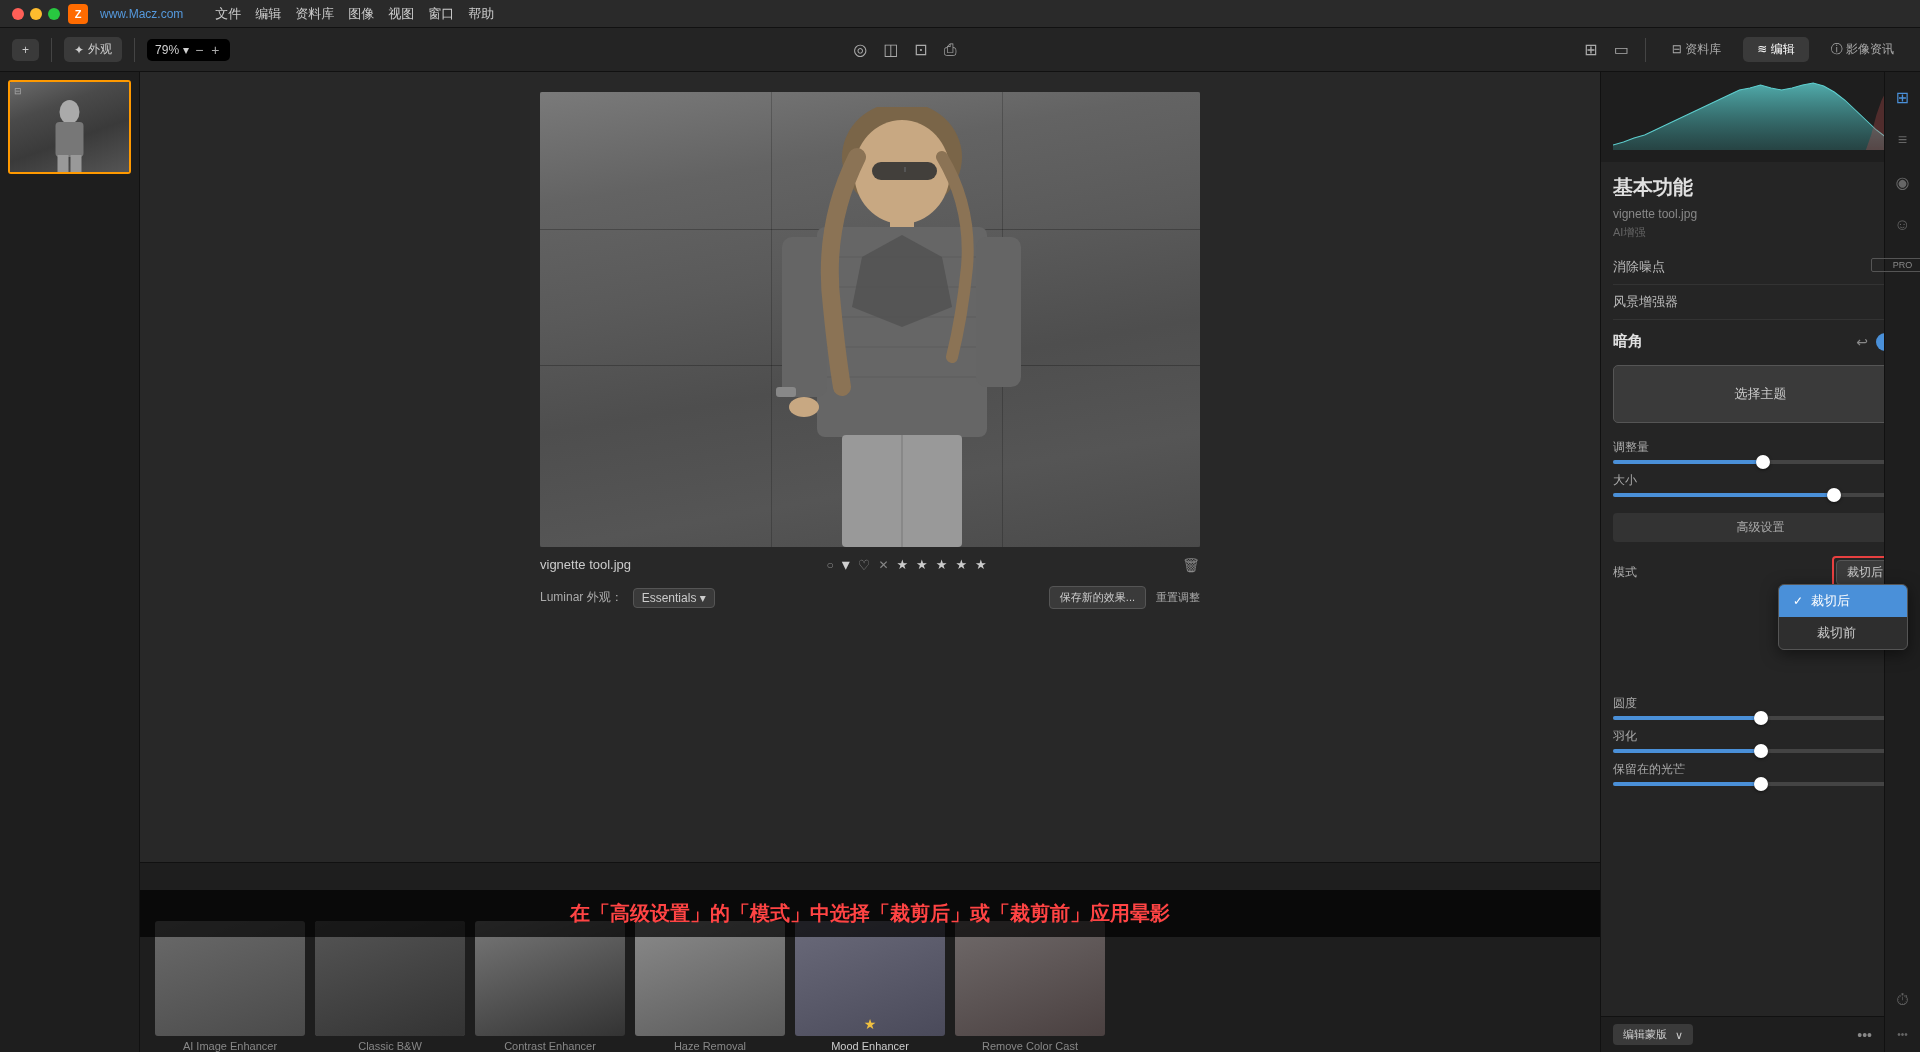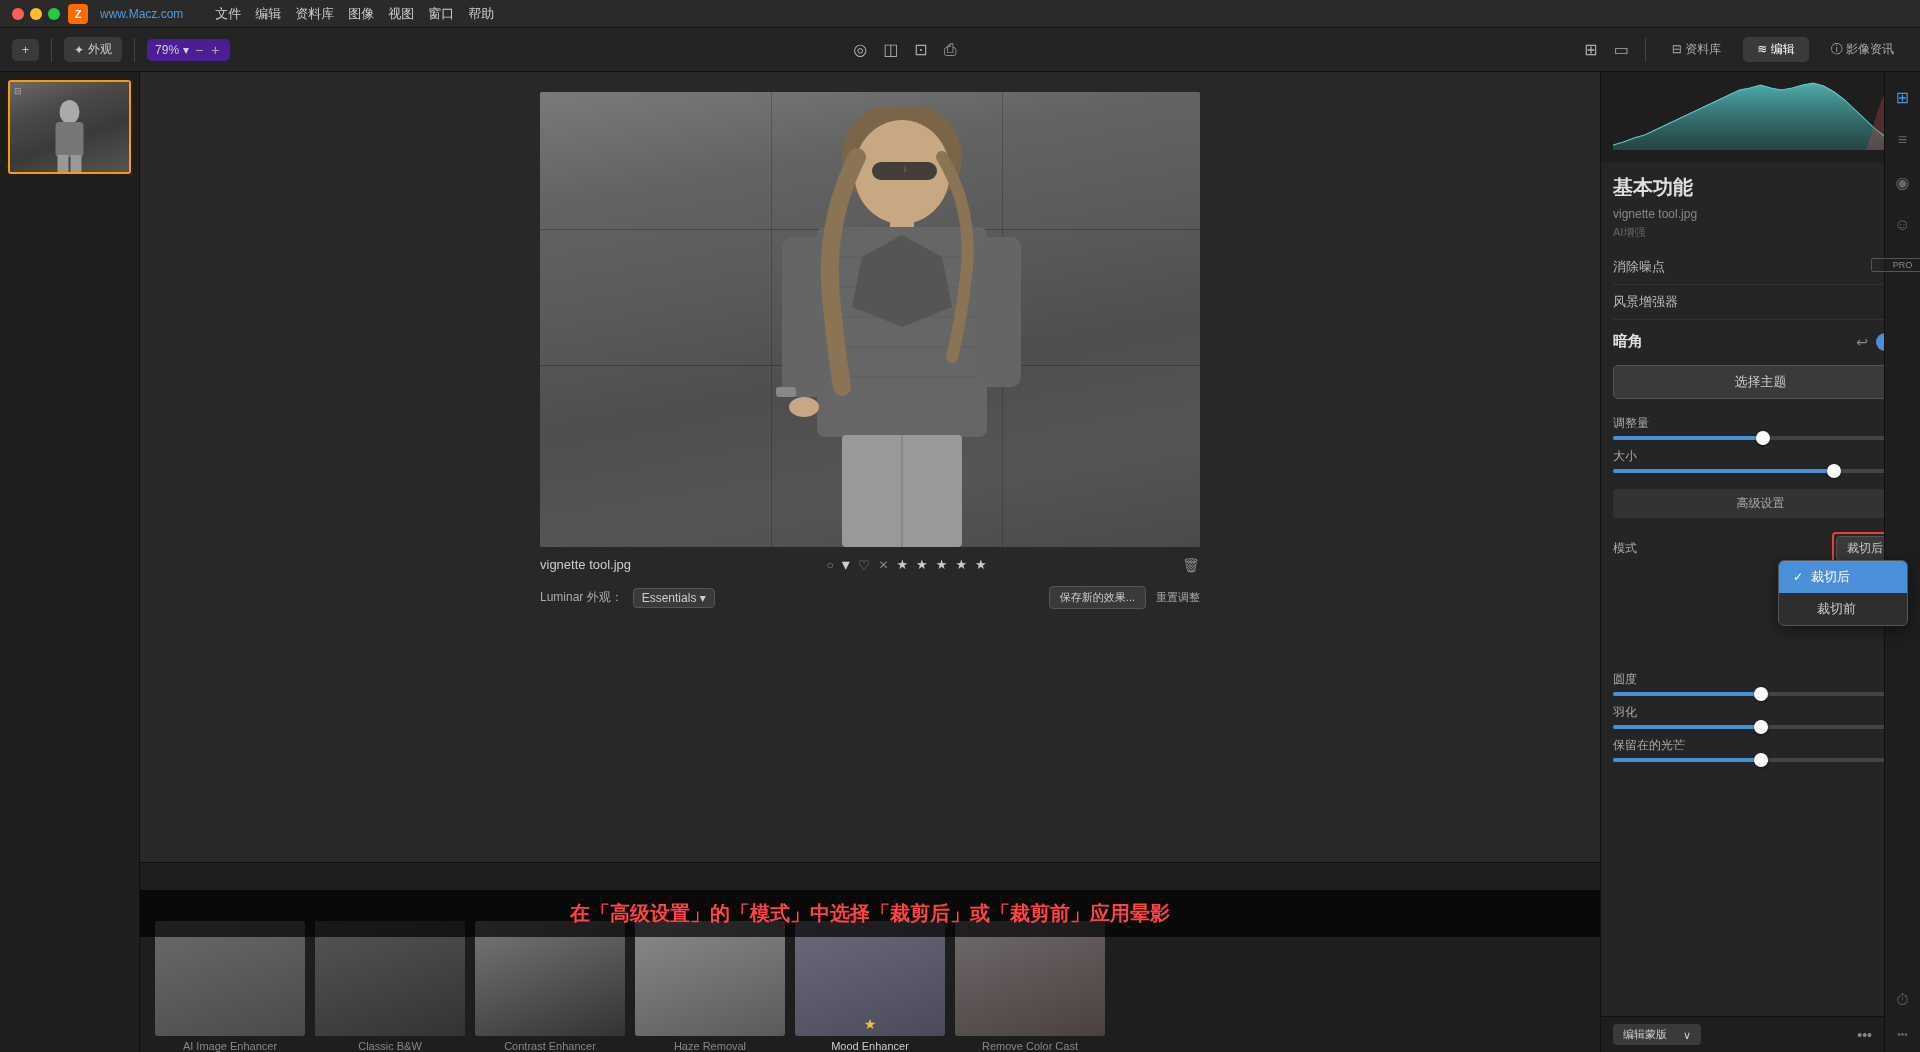--- a/index.html
+++ b/index.html
@@ -68,21 +68,21 @@
       border-radius: 5px;
       color: #ccc;
       padding: 4px 10px;
       font-size: 12px;
       cursor: pointer;
       display: flex; align-items: center; gap: 4px;
     }
     .toolbar-sep { width: 1px; height: 24px; background: #444; margin: 0 4px; }
     .toolbar-zoom {
       display: flex; align-items: center; gap: 4px;
-      background: #4c1d95;
+      background: #000000;
       border-radius: 5px;
       padding: 3px 8px;
       font-size: 12px;
     }
     .toolbar-zoom-btn {
       background: none; border: none; color: #aaa;
       font-size: 14px; cursor: pointer; padding: 0 2px;
     }
     .toolbar-spacer { flex: 1; }
     .toolbar-tab {
@@ -386,21 +386,21 @@
     .vignette-actions {
       display: flex; gap: 8px; align-items: center;
     }
 
     .select-subject-btn {
       width: 100%;
       background: #3a3a3a;
       border: 1px solid #555;
       color: #ccc;
       border-radius: 5px;
-      padding: 7px;
+      padding: 19px;
       font-size: 13px;
       cursor: pointer;
       margin: 8px 0;
       text-align: center;
     }
 
     
     .slider-row {
       margin: 8px 0;
     }
@@ -544,21 +544,21 @@
       padding: 0 12px;
     }
     .edit-mode-btn {
       background: #3a3a3a;
       border: none;
       color: #ccc;
       border-radius: 4px;
       padding: 3px 10px;
       font-size: 11px;
       cursor: pointer;
-      display: flex; align-items: flex-end; gap: 16px;
+      display: flex; align-items: flex-end; gap: 8px;
     }
     .dots-btn {
       font-size: 14px; color: #888; cursor: pointer;
     }
 
     
     .panel-content::-webkit-scrollbar { width: 6px; }
     .panel-content::-webkit-scrollbar-track { background: #252525; }
     .panel-content::-webkit-scrollbar-thumb { background: #444; border-radius: 3px; }
   </style>

